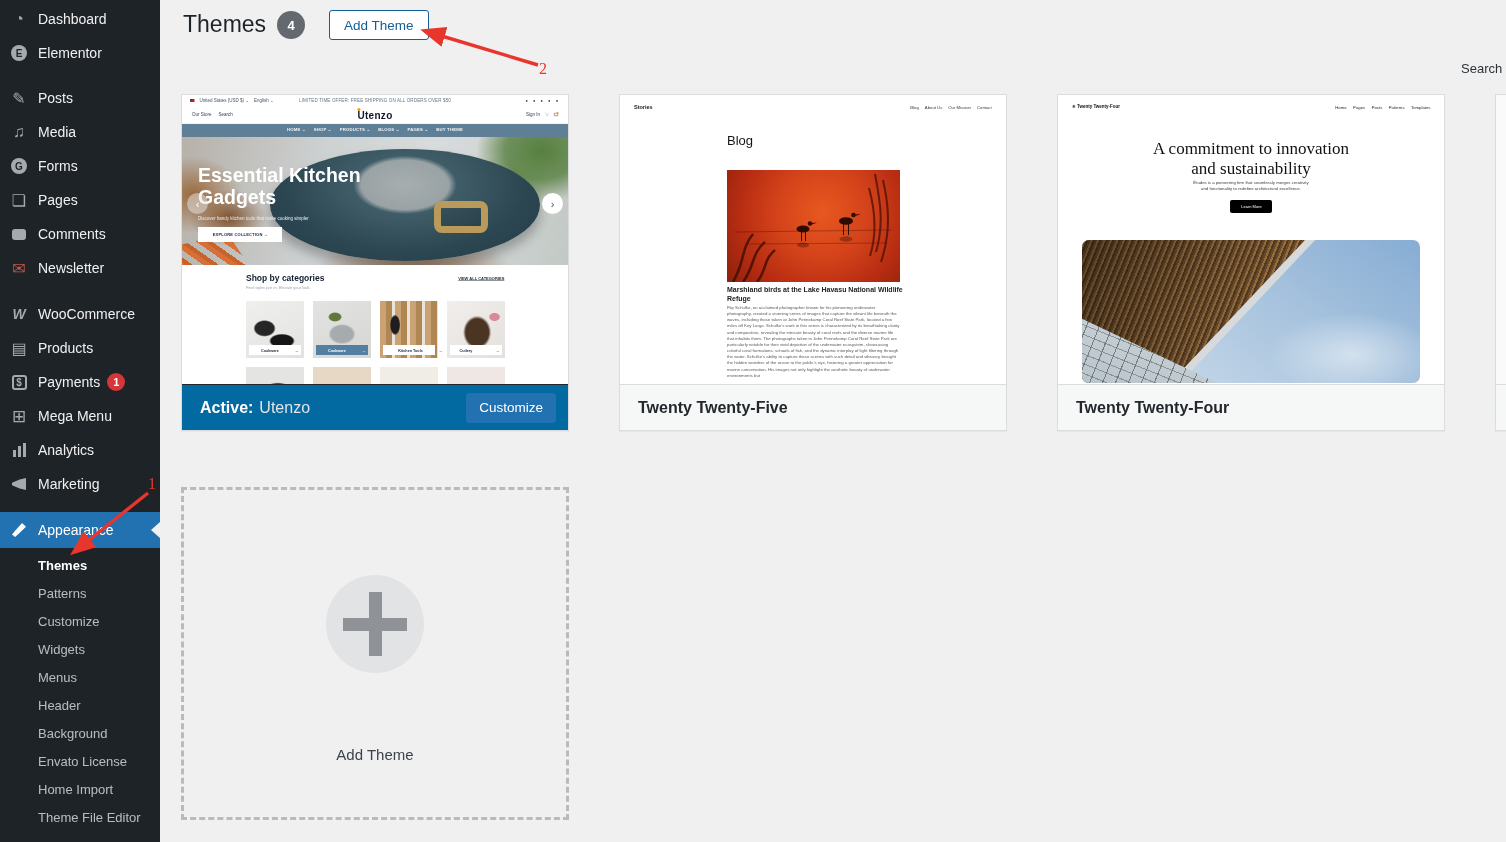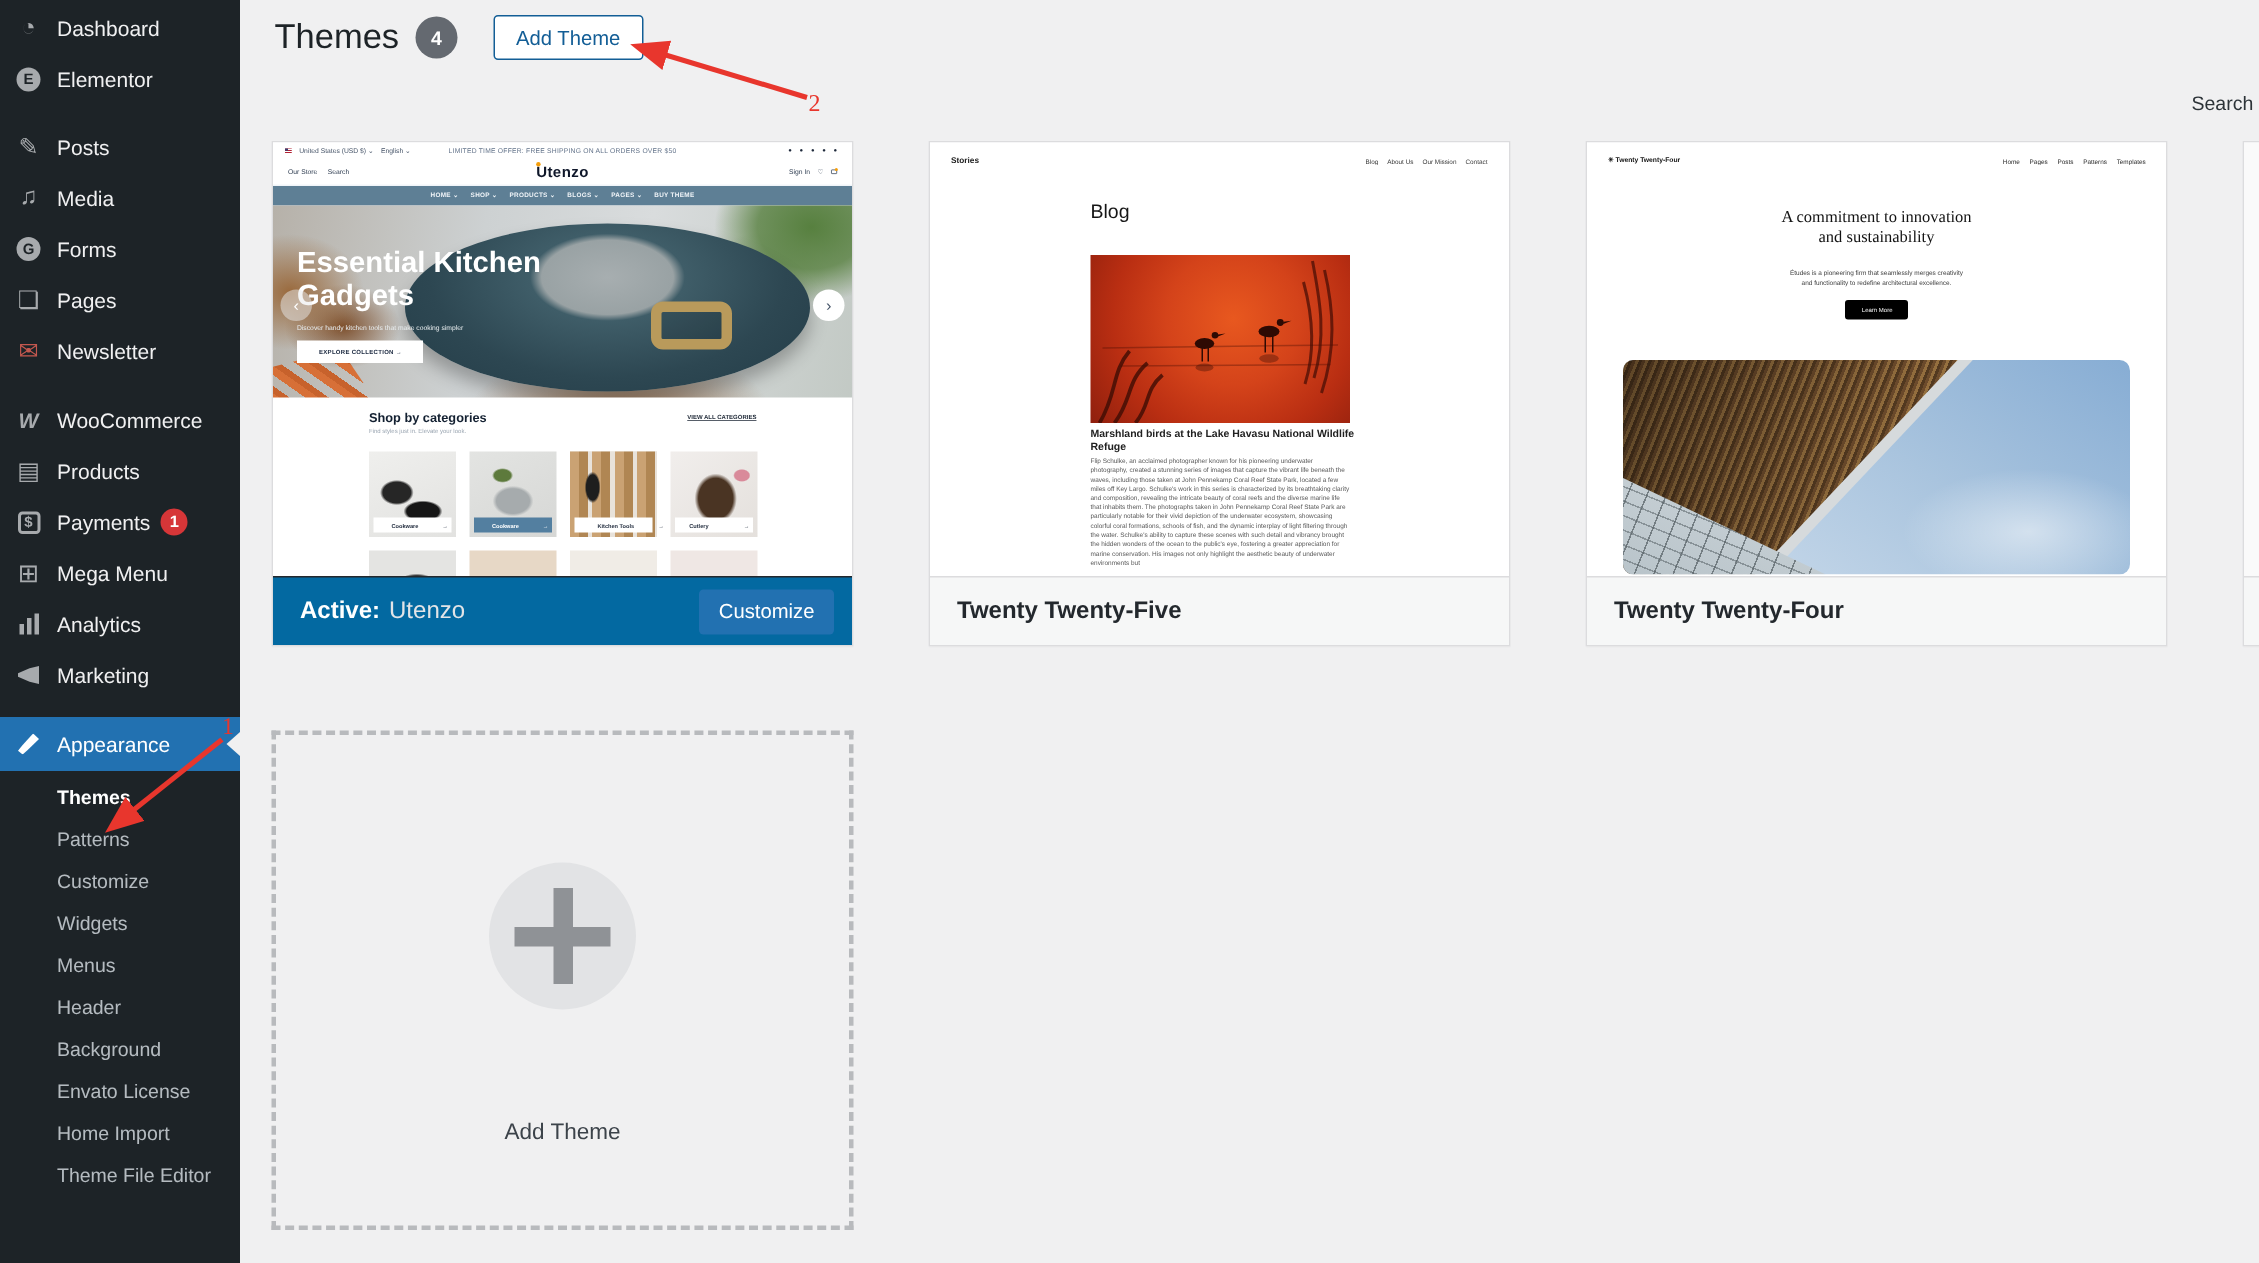--- a/index.html
+++ b/index.html
@@ -118,21 +118,21 @@
   .t5-blog { position:absolute; left:107px; top:38px; font-size:13px; color:#161616; }
   .t5-img { position:absolute; left:107px; top:75px; width:173px; height:112px;
     background:radial-gradient(circle at 55% 38%, #e8581f 0%, #d4431a 38%, #b92e12 68%, #8f1f0d 100%); }
   .t5-title { position:absolute; left:107px; top:190px; width:178px; font-size:7px; font-weight:600; color:#212121; line-height:1.3; }
   .t5-body { left:107px; top:209px; width:346px; font-size:8.6px; line-height:1.44; color:#585858; white-space:normal; }
 
   
   .t4-brand { left:14px; top:9px; font-size:9px; font-weight:bold; color:#111; }
   .t4-nav { right:14px; top:10px; font-size:8.5px; color:#2b2b2b; }
   .t4-nav span { margin-left:13px; }
-  .t4-h { position:absolute; left:0; width:100%; top:44px; text-align:center; font-family:"Liberation Serif", serif; font-size:11px; line-height:1.2; color:#121212; }
+  .t4-h { position:absolute; left:0; width:100%; top:44px; text-align:center; font-family:"Liberation Serif", serif; font-size:17px; line-height:1.2; color:#121212; }
   .t4-sub { top:84px; font-size:8.6px; color:#3c3c3c; line-height:1.5; }
   .t4-btn { position:absolute; left:50%; transform:translateX(-50%); top:105px; width:42px; height:13px; background:#000; border-radius:2px; display:flex; align-items:center; justify-content:center; }
   .t4-btn span { transform:scale(.5); white-space:nowrap; font-size:8px; color:#fff; }
   .t4-img { position:absolute; left:24px; top:145px; width:338px; height:143px; border-radius:7px; overflow:hidden; }
   .t4-sky { position:absolute; inset:0; background:radial-gradient(120px 60px at 80% 80%, rgba(255,255,255,.5), rgba(255,255,255,0) 70%), linear-gradient(215deg, #87add4 0%, #a9c4de 45%, #cfdeed 100%); }
   .t4-beam { position:absolute; inset:0; background:#d6dadc; clip-path:polygon(65% 0, 69% 0, 29% 100%, 25% 100%); }
   .t4-slats { position:absolute; inset:0; clip-path:polygon(0 0, 66% 0, 26% 100%, 0 100%);
     background:linear-gradient(112deg, rgba(0,0,0,.38), rgba(0,0,0,0) 55%), repeating-linear-gradient(112deg, #6e4c2c 0 2px, #96703f 2px 4px, #543a20 4px 6px); }
   .t4-glass { position:absolute; inset:0; clip-path:polygon(0 55%, 40% 100%, 0 100%);
     background:repeating-linear-gradient(112deg, rgba(90,100,105,.75) 0 1px, rgba(0,0,0,0) 1px 12px), repeating-linear-gradient(22deg, rgba(90,100,105,.55) 0 1px, rgba(0,0,0,0) 1px 9px), linear-gradient(200deg,#e7ebee,#b9c4ca); }
@@ -184,20 +184,26 @@
     <span class="ico">
         <span class="circ">G</span>
       </span>
     <span class="lbl">Forms</span>
   </div>
   <div class="mi">
     <span class="ico">
         <span>❏</span>
       </span>
     <span class="lbl">Pages</span>
+  </div>
+  <div class="mi">
+    <span class="ico">
+        <span class="bubble"></span>
+      </span>
+    <span class="lbl">Comments</span>
   </div>
   <div class="mi">
     <span class="ico red">
         <span>✉</span>
       </span>
     <span class="lbl">Newsletter</span>
   </div>
   <div class="spacer2"></div>
   <div class="mi">
     <span class="ico">

